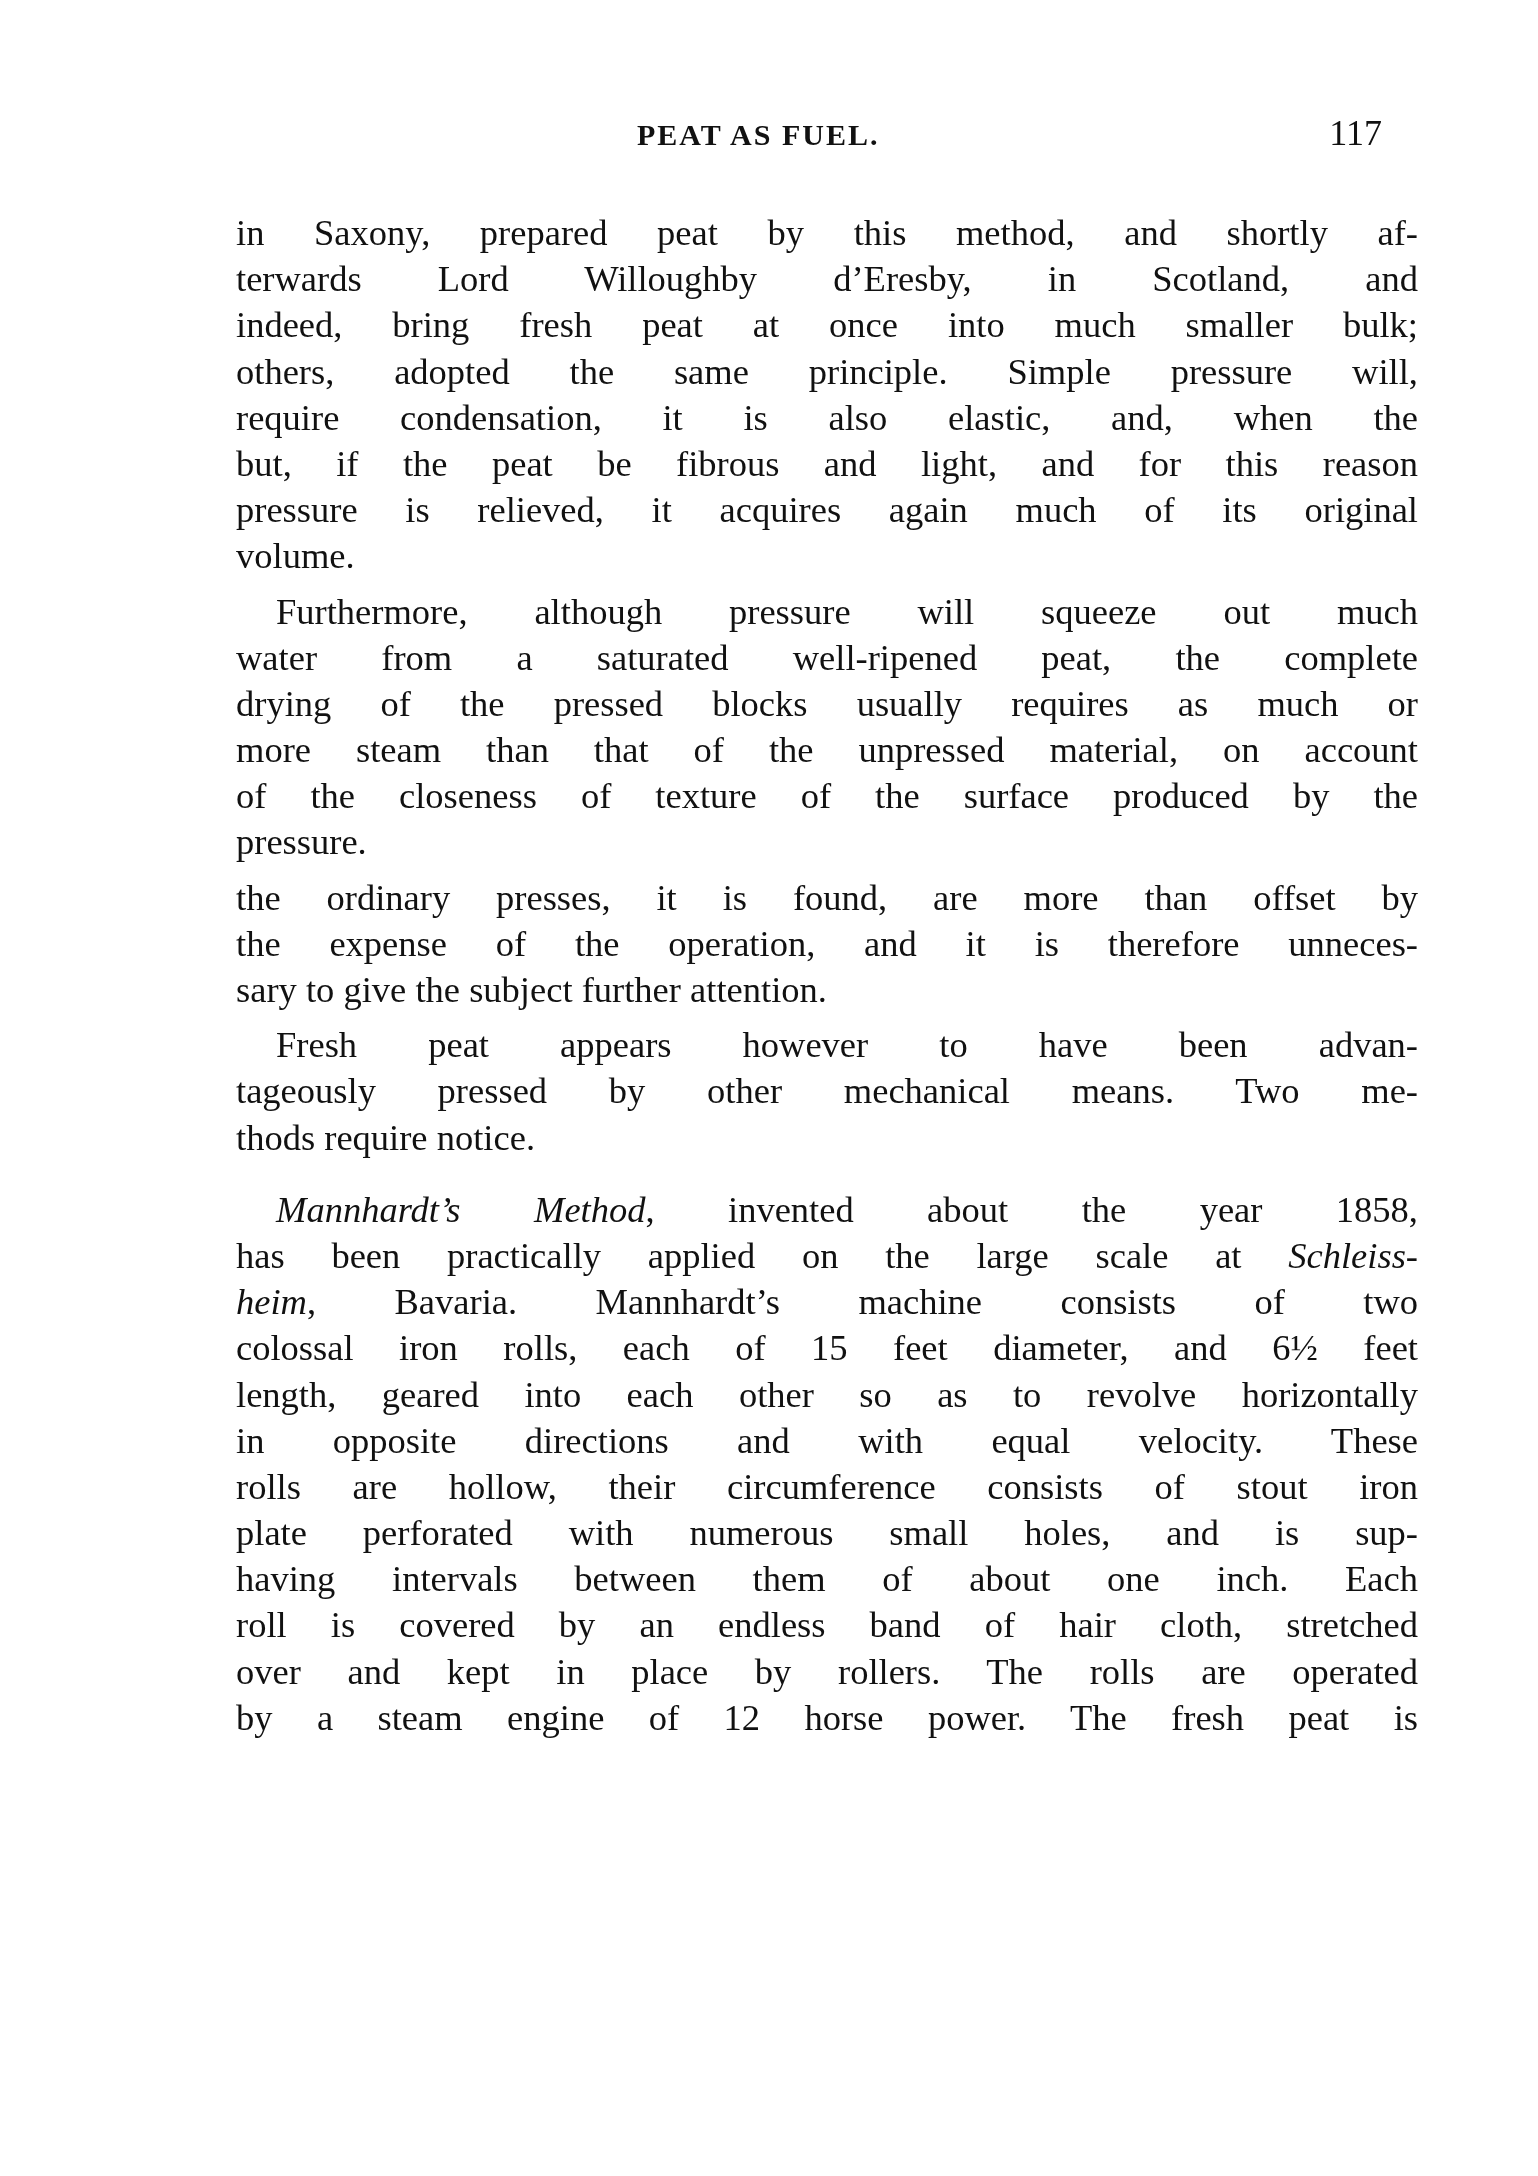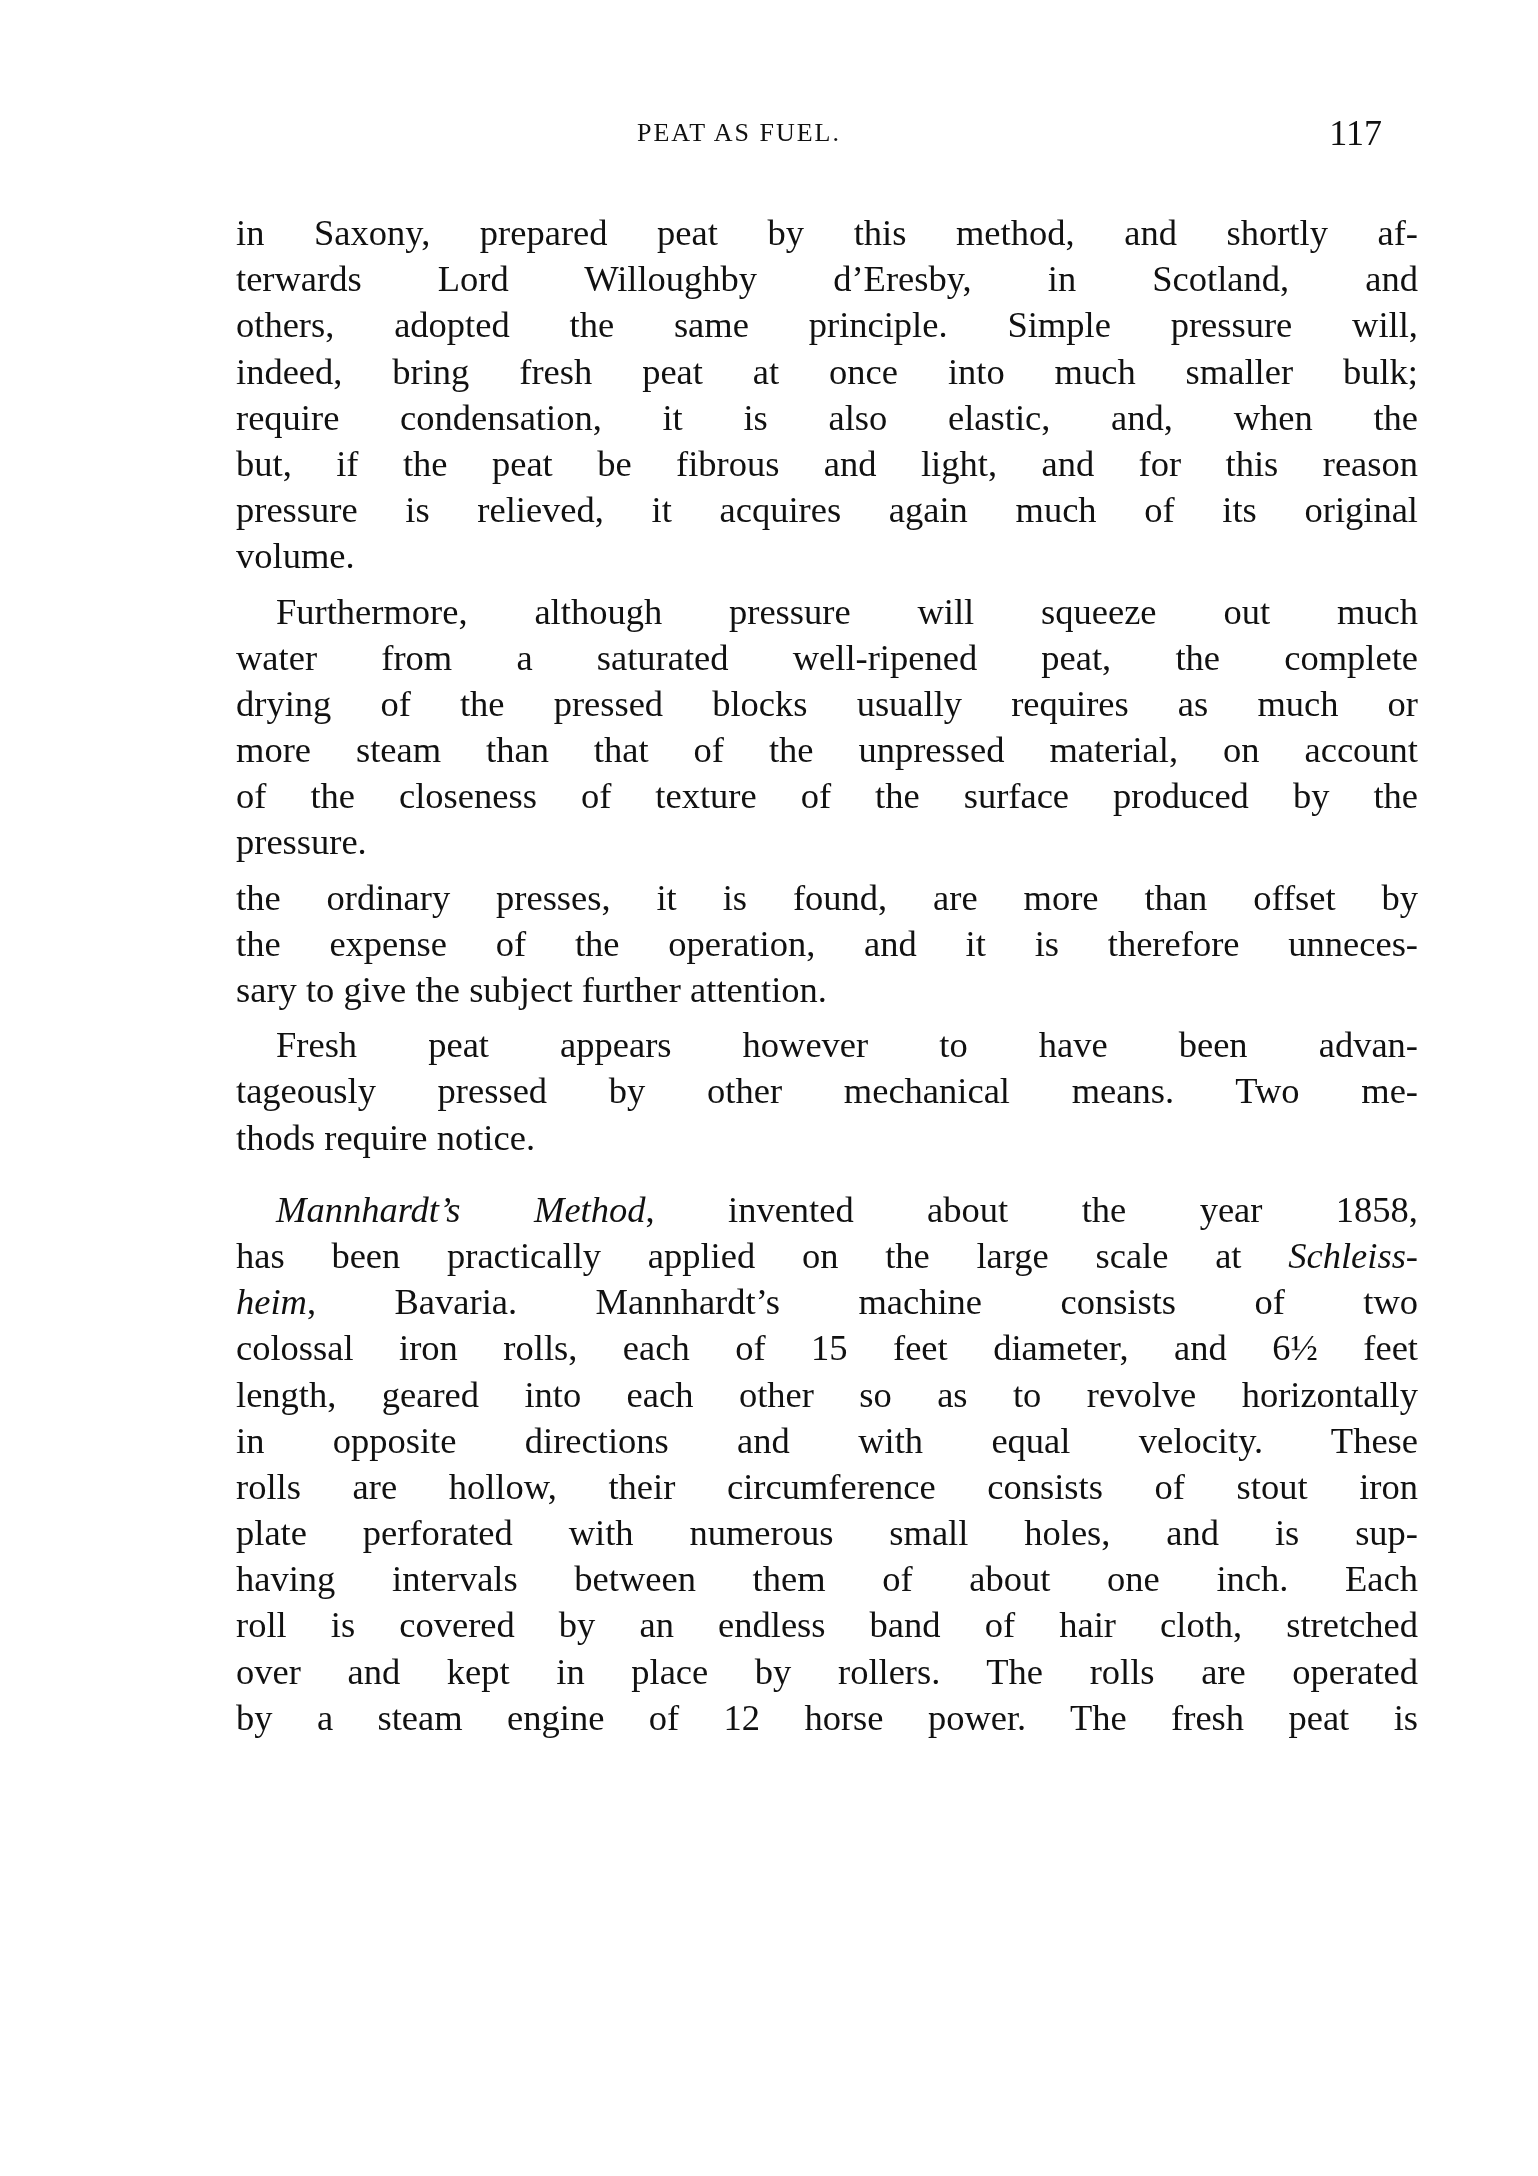--- a/index.html
+++ b/index.html
@@ -26,22 +26,22 @@
     top: 118px;
     left: 0;
     width: 1182px;
     height: 40px;
   }
   .running-title {
     position: absolute;
     left: 437px;
     top: 0;
     font-family: "Liberation Serif", serif;
-    font-weight: normal;
-    font-size: 26px;
+    font-weight: bold;
+    font-size: 30px;
     letter-spacing: 2px;
     font-variant: small-caps;
     text-transform: uppercase;
   }
   .page-number {
     position: absolute;
     right: 0;
     top: -6px;
     font-family: "Liberation Serif", serif;
     font-weight: normal;
@@ -86,22 +86,22 @@
   <div class="running-head">
     <span class="running-title">PEAT AS FUEL.</span>
     <span class="page-number">117</span>
   </div>
 
   <div class="body-text">
 
     <div class="paragraph">
       <span class="line">in Saxony, prepared peat by this method, and shortly af-</span>
       <span class="line">terwards Lord Willoughby d’Eresby, in Scotland, and</span>
+      <span class="line">indeed, bring fresh peat at once into much smaller bulk;</span>
       <span class="line">others, adopted the same principle. Simple pressure will,</span>
-      <span class="line">indeed, bring fresh peat at once into much smaller bulk;</span>
       <span class="line">require condensation, it is also elastic, and, when the</span>
       <span class="line">but, if the peat be fibrous and light, and for this reason</span>
       <span class="line">pressure is relieved, it acquires again much of its original</span>
       <span class="line last">volume.</span>
     </div>
     <div class="para-gap"></div>
 
     <div class="paragraph">
       <span class="line indent">Furthermore, although pressure will squeeze out much</span>
       <span class="line">water from a saturated well-ripened peat, the complete</span>

